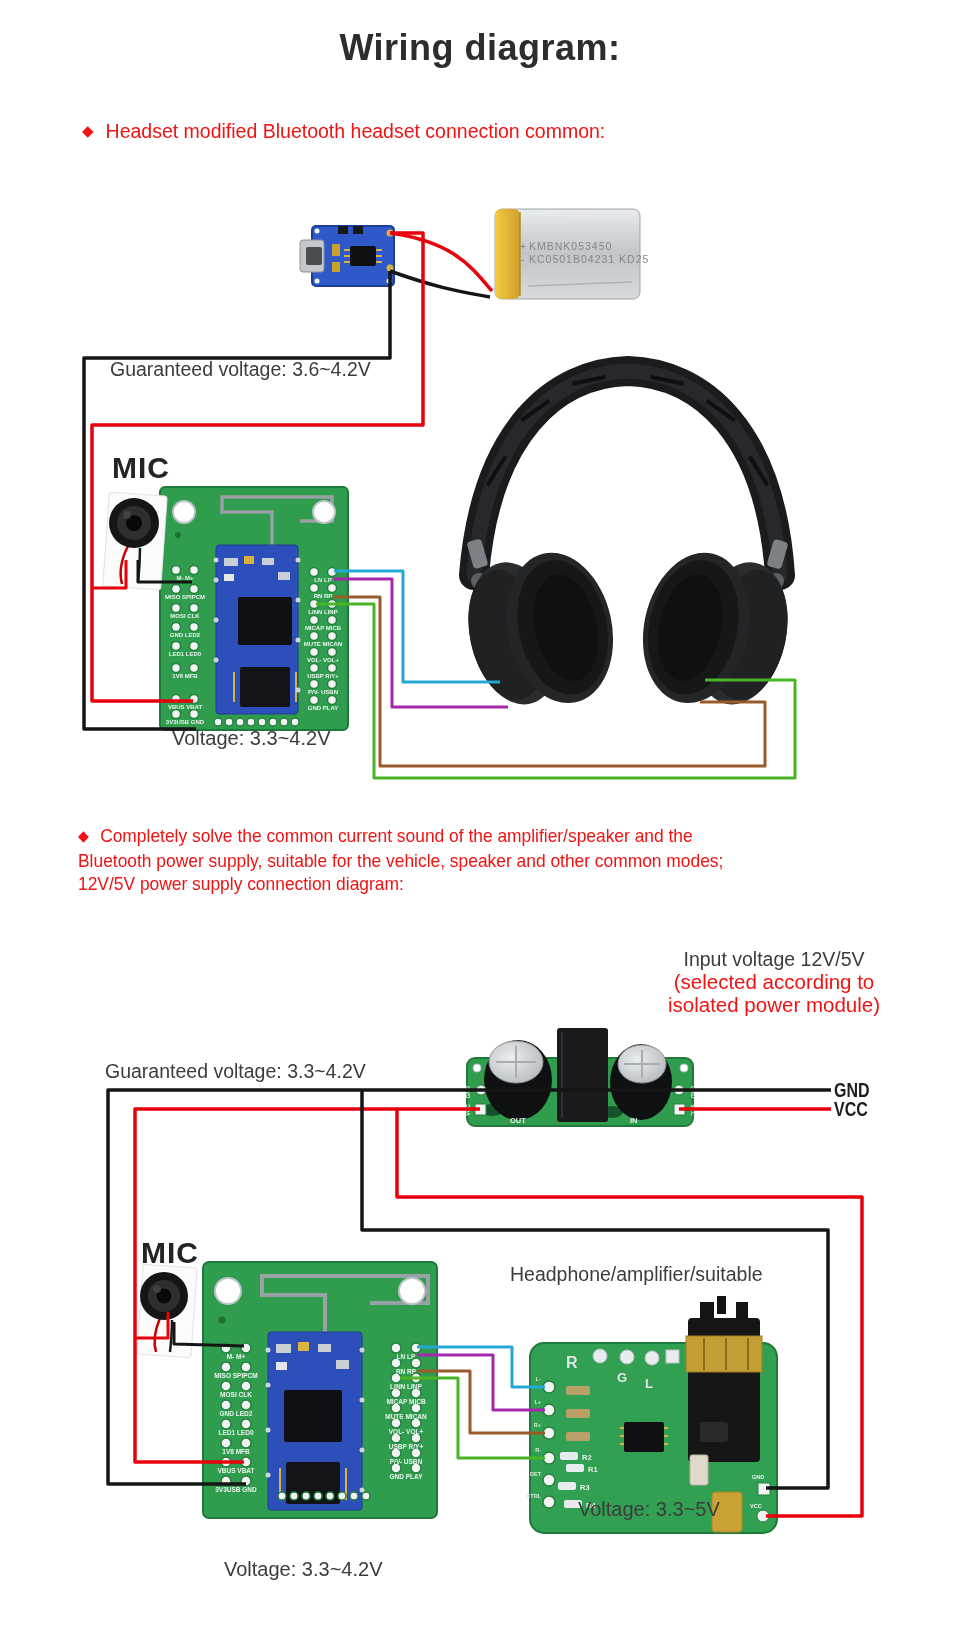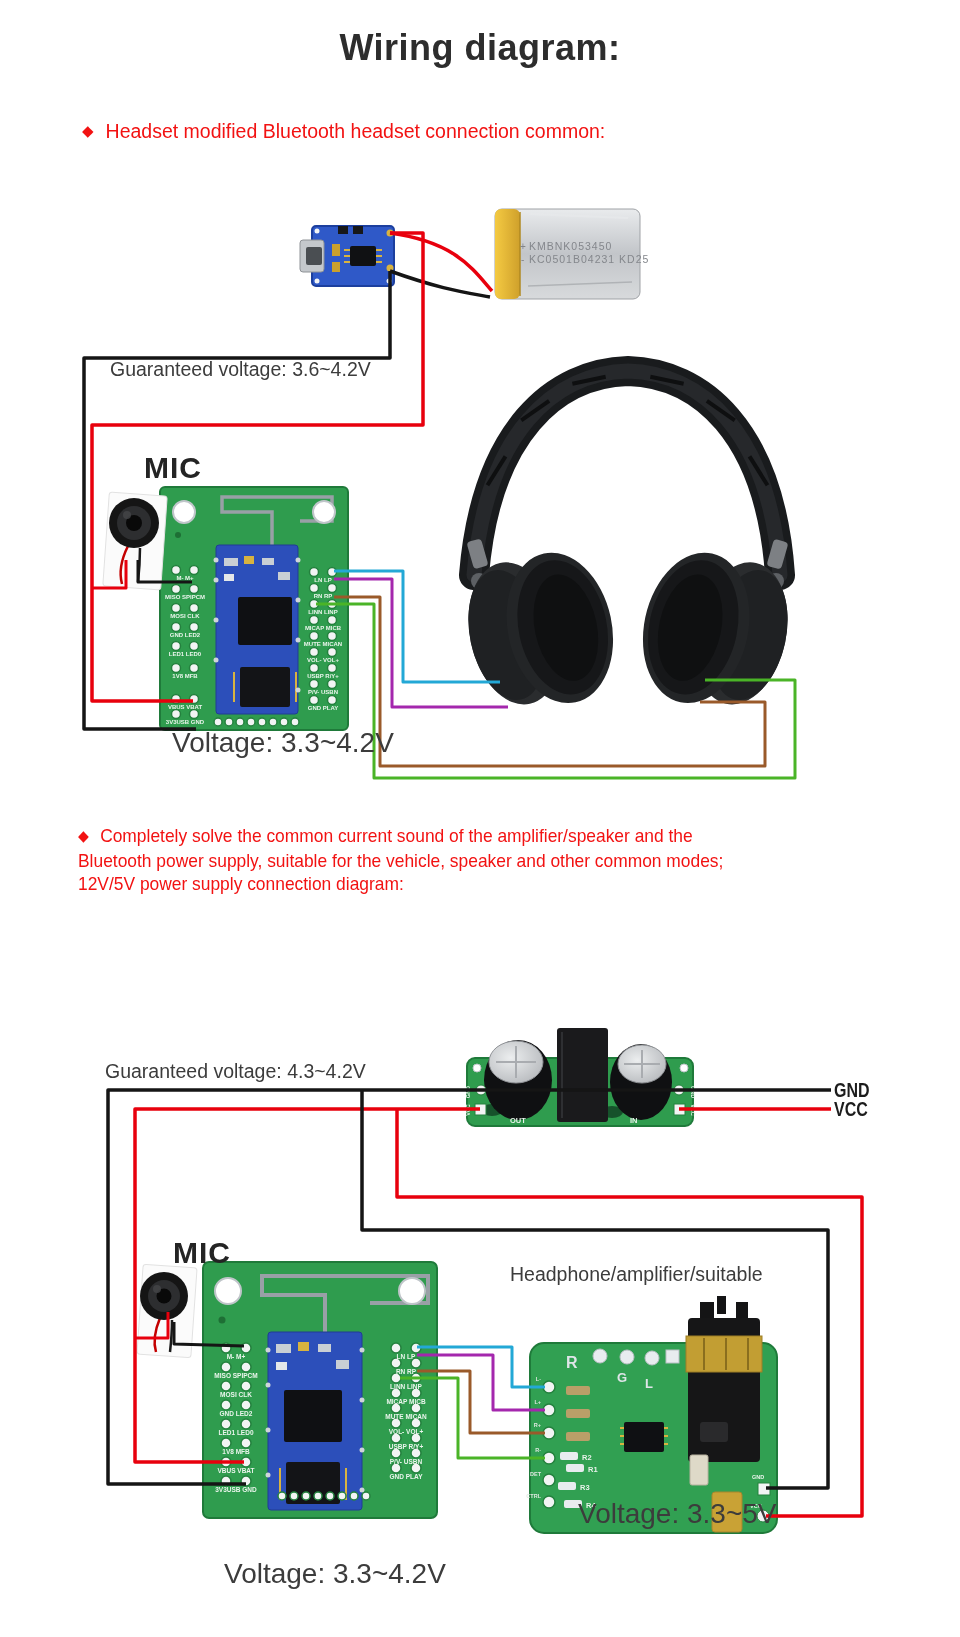--- a/index.html
+++ b/index.html
@@ -6,22 +6,22 @@
   #canvas{position:relative;width:960px;height:1637px;background:#ffffff;overflow:hidden;
           font-family:"Liberation Sans",sans-serif;}
   .svgwrap{position:absolute;left:0;top:0;width:960px;height:1637px;}
   .lbl{position:absolute;color:#3c3c3c;white-space:nowrap;}
   .title{font-size:36px;font-weight:800;color:#2d2d2d;letter-spacing:.5px;width:100%;text-align:center;}
   .redline{color:#f21212;}
   .bullet{font-size:15px;margin-right:12px;position:relative;top:-1px;}
   .h1line{font-size:19.5px;display:flex;align-items:center;}
   .para{font-size:18.5px;line-height:23.5px;transform:scaleX(.94);transform-origin:left top;}
   .gv{font-size:19.5px;text-align:center;}
-  .mic{font-size:30px;font-weight:600;color:#242424;letter-spacing:1px;margin-left:32px;}
-  .volt{font-size:28px;}
+  .mic{font-size:30px;font-weight:600;color:#242424;letter-spacing:1px;}
+  .volt{font-size:20px;}
   .pwr-lab{font-size:20px;font-weight:700;color:#1c1c1c;transform:scaleX(.8);transform-origin:left center;}
   .inblock{position:absolute;left:652px;top:948px;width:244px;text-align:center;}
   .in1{font-size:19.5px;color:#3c3c3c;}
   .in2{font-size:20.5px;color:#f21212;line-height:22.5px;}
   svg text{font-family:"Liberation Sans",sans-serif;}
 </style>
 </head>
 <body>
 
 <div id="canvas">
@@ -461,25 +461,30 @@
 <div class="lbl mic" style="left:112px;top:451px;">MIC</div>
 
 <div class="lbl volt" style="left:172px;top:727px;">Voltage: 3.3~4.2V</div>
 
 <div class="lbl para redline" style="left:78px;top:824px;width:840px;">
   <div><span class="bullet">◆</span><span>Completely solve the common current sound of the amplifier/speaker and the</span></div>
   <div>Bluetooth power supply, suitable for the vehicle, speaker and other common modes;</div>
   <div>12V/5V power supply connection diagram:</div>
 </div>
 
+<div class="inblock">
+  <div class="in1">Input voltage 12V/5V</div>
+  <div class="in2">(selected according to</div>
+  <div class="in2">isolated power module)</div>
+</div>
 
 <div class="lbl pwr-lab" style="left:834px;top:1079px;">GND</div>
 <div class="lbl pwr-lab" style="left:834px;top:1098px;">VCC</div>
 
-<div class="lbl gv" style="left:105px;top:1060px;">Guaranteed voltage: 4.3~4.2V</div>
+<div class="lbl gv" style="left:105px;top:1060px;">Guaranteed voltage: 3.3~4.2V</div>
 
 <div class="lbl mic" style="left:141px;top:1236px;">MIC</div>
 
 <div class="lbl gv" style="left:510px;top:1263px;">Headphone/amplifier/suitable</div>
 
 <div class="lbl volt" style="left:224px;top:1558px;">Voltage: 3.3~4.2V</div>
 <div class="lbl volt" style="left:578px;top:1498px;">Voltage: 3.3~5V</div>
 
 </div>
 

